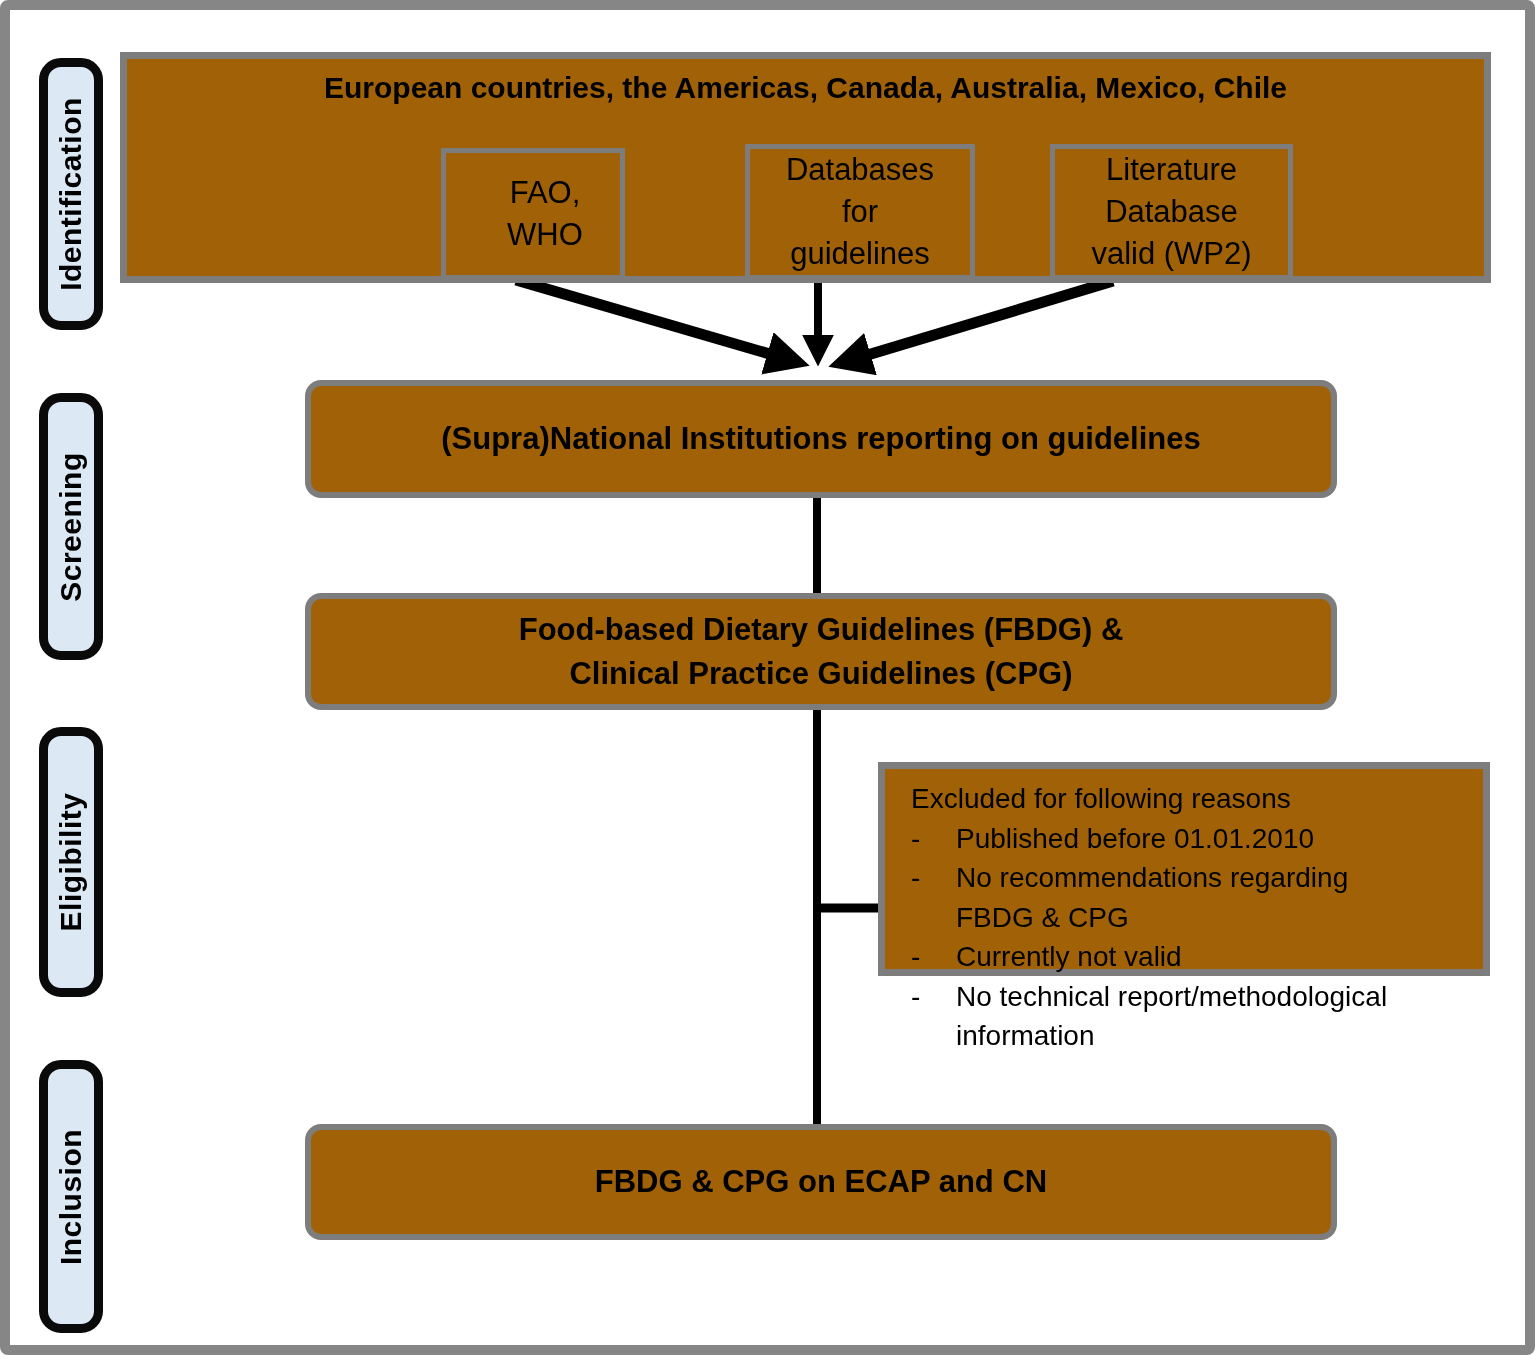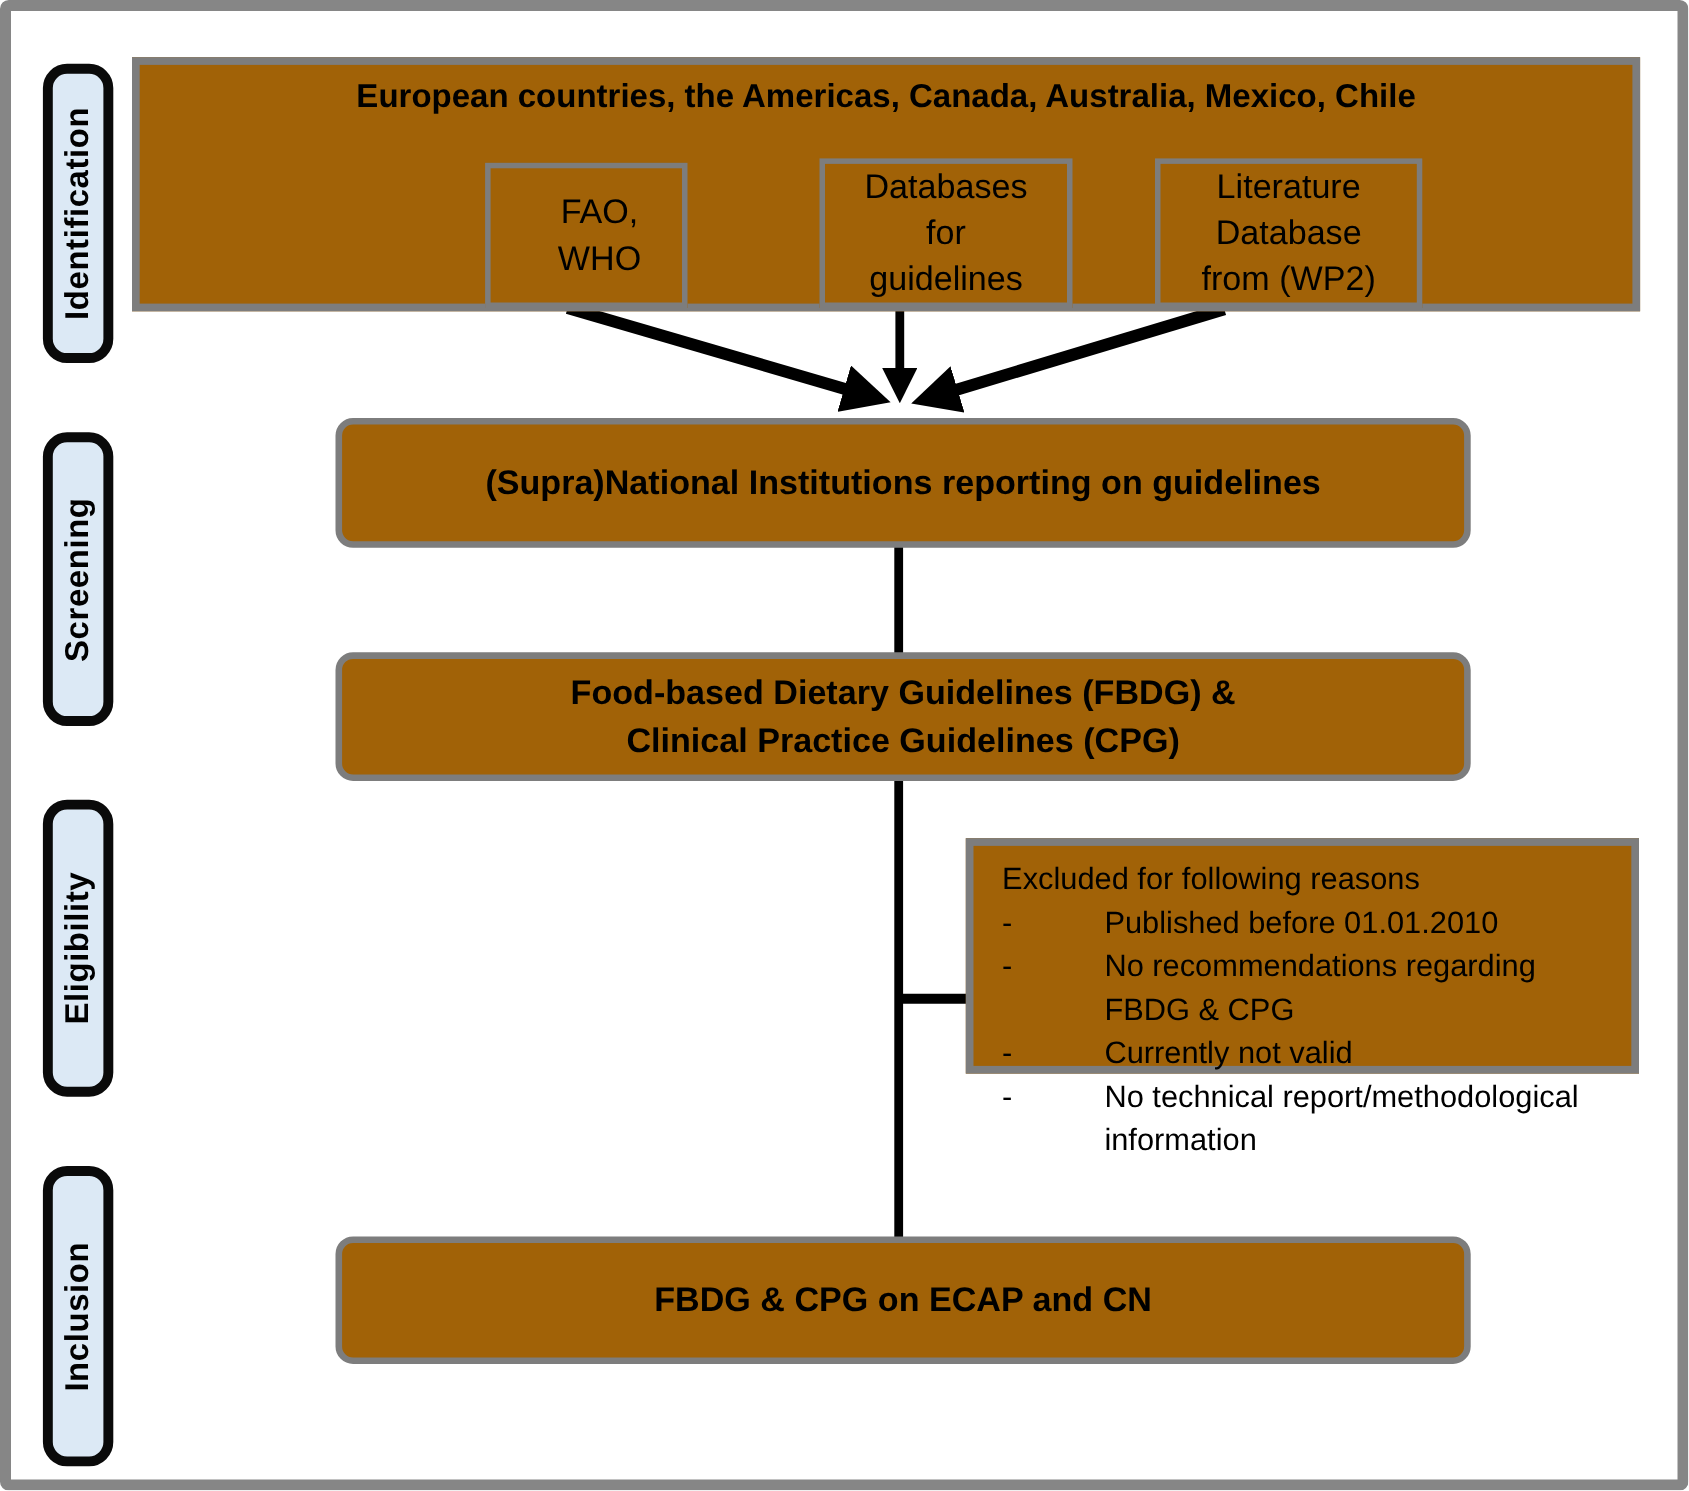--- a/index.html
+++ b/index.html
@@ -87,21 +87,21 @@
     font-size: 28px;
     line-height: 39.5px;
   }
   .excluded-title { font-weight: normal; }
   .excluded-list {
     list-style: none;
     margin: 0; padding: 0;
   }
   .excluded-list li { display: flex; align-items: flex-start; }
   .excluded-list .bullet { width: 45px; flex: 0 0 45px; }
-  .excluded-list .reason-text { white-space: pre-line; margin-left: 48px; }
+  .excluded-list .reason-text { white-space: pre-line; }
 </style>
 </head>
 <body>
 
 <div class="canvas">
 
   <svg class="connectors" width="1535" height="1355" viewBox="0 0 1535 1355" xmlns="http://www.w3.org/2000/svg">
     <defs>
       <marker id="arrow" viewBox="0 0 10 10" refX="7" refY="5" markerWidth="4" markerHeight="4" orient="auto" markerUnits="strokeWidth">
         <path d="M 0 0 L 10 5 L 0 10 z" fill="#000000"></path>
@@ -135,21 +135,21 @@
     <span>FAO, WHO</span>
   </div>
   <div class="gbox source-box center-text source-databases">
     <span class="prewrap">Databases
 for
 guidelines</span>
   </div>
   <div class="gbox source-box center-text source-literature">
     <span class="prewrap">Literature
 Database
-from (WP2)</span>
+valid (WP2)</span>
   </div>
 
   <div class="gbox center-text bold institutions-box">
     <span>(Supra)National Institutions reporting on guidelines</span>
   </div>
   <div class="gbox center-text bold guidelines-box">
     <span class="prewrap">Food-based Dietary Guidelines (FBDG) &amp;
 Clinical Practice Guidelines (CPG)</span>
   </div>
 

